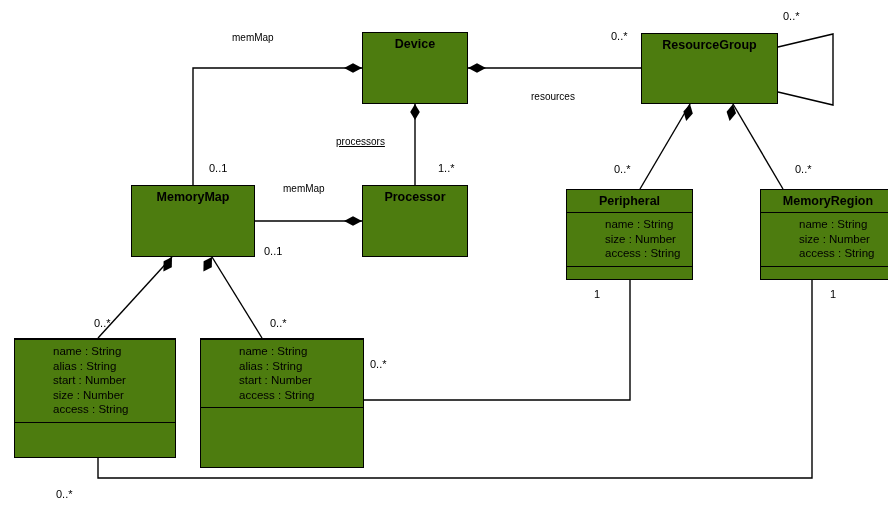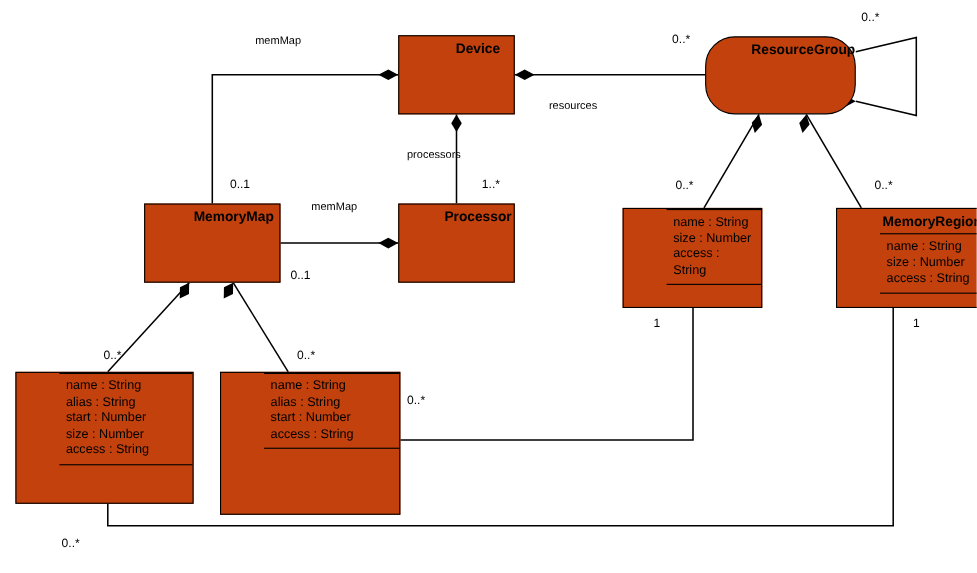--- a/index.html
+++ b/index.html
@@ -16,45 +16,45 @@
     overflow: hidden;
   }
   svg.edges {
     position: absolute;
     left: 0; top: 0;
     width: 888px;
     height: 521px;
   }
   .uml-class {
     position: absolute;
-    background: #c2410c;
+    background: #4d7c0f;
     border: 1px solid #000000;
     box-sizing: border-box;
     z-index: 5;
-    padding-left: 39px;
   }
   .uml-name {
     text-align: center;
     font-weight: bold;
     font-size: 12.5px;
     color: #000000;
     padding: 4px 2px 4px 2px;
     line-height: 14px;
   }
   .uml-sep {
     border-top: 1px solid #000000;
     height: 0;
     font-size: 0;
     line-height: 0;
   }
   .uml-attrs {
     padding: 4px 6px 5px 6px;
     font-size: 11.5px;
     line-height: 14.6px;
     color: #000000;
+    margin-left: 32px;
   }
   .uml-ops {
     height: 14px;
   }
   .edge-label {
     position: absolute;
     font-size: 10px;
     color: #000000;
     white-space: nowrap;
     z-index: 6;
@@ -133,33 +133,34 @@
 
     <g>
       <path d="M 98 458 L 98 478 L 812 478 L 812 280" fill="none" stroke="#000000" stroke-width="1.4"></path>
     </g>
   </svg>
 
   <div class="uml-class" style="left:362px; top:32px; width:106px; height:72px;">
     <div class="uml-name">Device</div>
   </div>
 
-  <div class="uml-class" style="left:641px; top:33px; width:137px; height:71px;border-radius:27px;">
+  <div class="uml-class" style="left:641px; top:33px; width:137px; height:71px;">
     <div class="uml-name">ResourceGroup</div>
   </div>
 
   <div class="uml-class" style="left:131px; top:185px; width:124px; height:72px;">
     <div class="uml-name">MemoryMap</div>
   </div>
 
   <div class="uml-class" style="left:362px; top:185px; width:106px; height:72px;">
     <div class="uml-name">Processor</div>
   </div>
 
   <div class="uml-class" style="left:566px; top:189px; width:127px; height:91px;">
+    <div class="uml-name">Peripheral</div>
     <div class="uml-sep"></div>
     <div class="uml-attrs">
       <div>name : String</div>
       <div>size : Number</div>
       <div>access : String</div>
     </div>
     <div class="uml-sep"></div>
     <div class="uml-ops"></div>
   </div>
 
@@ -194,22 +195,22 @@
       <div>name : String</div>
       <div>alias : String</div>
       <div>start : Number</div>
       <div>access : String</div>
     </div>
     <div class="uml-sep"></div>
     <div class="uml-ops"></div>
   </div>
 
   <div class="edge-label" style="left:232px; top:32px;">memMap</div>
-  <div class="edge-label" style="left:499px; top:91px;text-align:center;">resources</div>
-  <div class="edge-label" style="left:370px; top:136px;">processors</div>
+  <div class="edge-label" style="left:531px; top:91px;text-align:center;">resources</div>
+  <div class="edge-label" style="left:336px; top:136px;text-decoration:underline;">processors</div>
   <div class="edge-label" style="left:283px; top:183px;">memMap</div>
 
   <div class="mult-label" style="left:611px; top:30px;">0..*</div>
   <div class="mult-label" style="left:783px; top:10px;">0..*</div>
   <div class="mult-label" style="left:209px; top:162px;">0..1</div>
   <div class="mult-label" style="left:438px; top:162px;">1..*</div>
   <div class="mult-label" style="left:614px; top:163px;">0..*</div>
   <div class="mult-label" style="left:795px; top:163px;">0..*</div>
   <div class="mult-label" style="left:264px; top:245px;">0..1</div>
   <div class="mult-label" style="left:594px; top:288px;">1</div>

